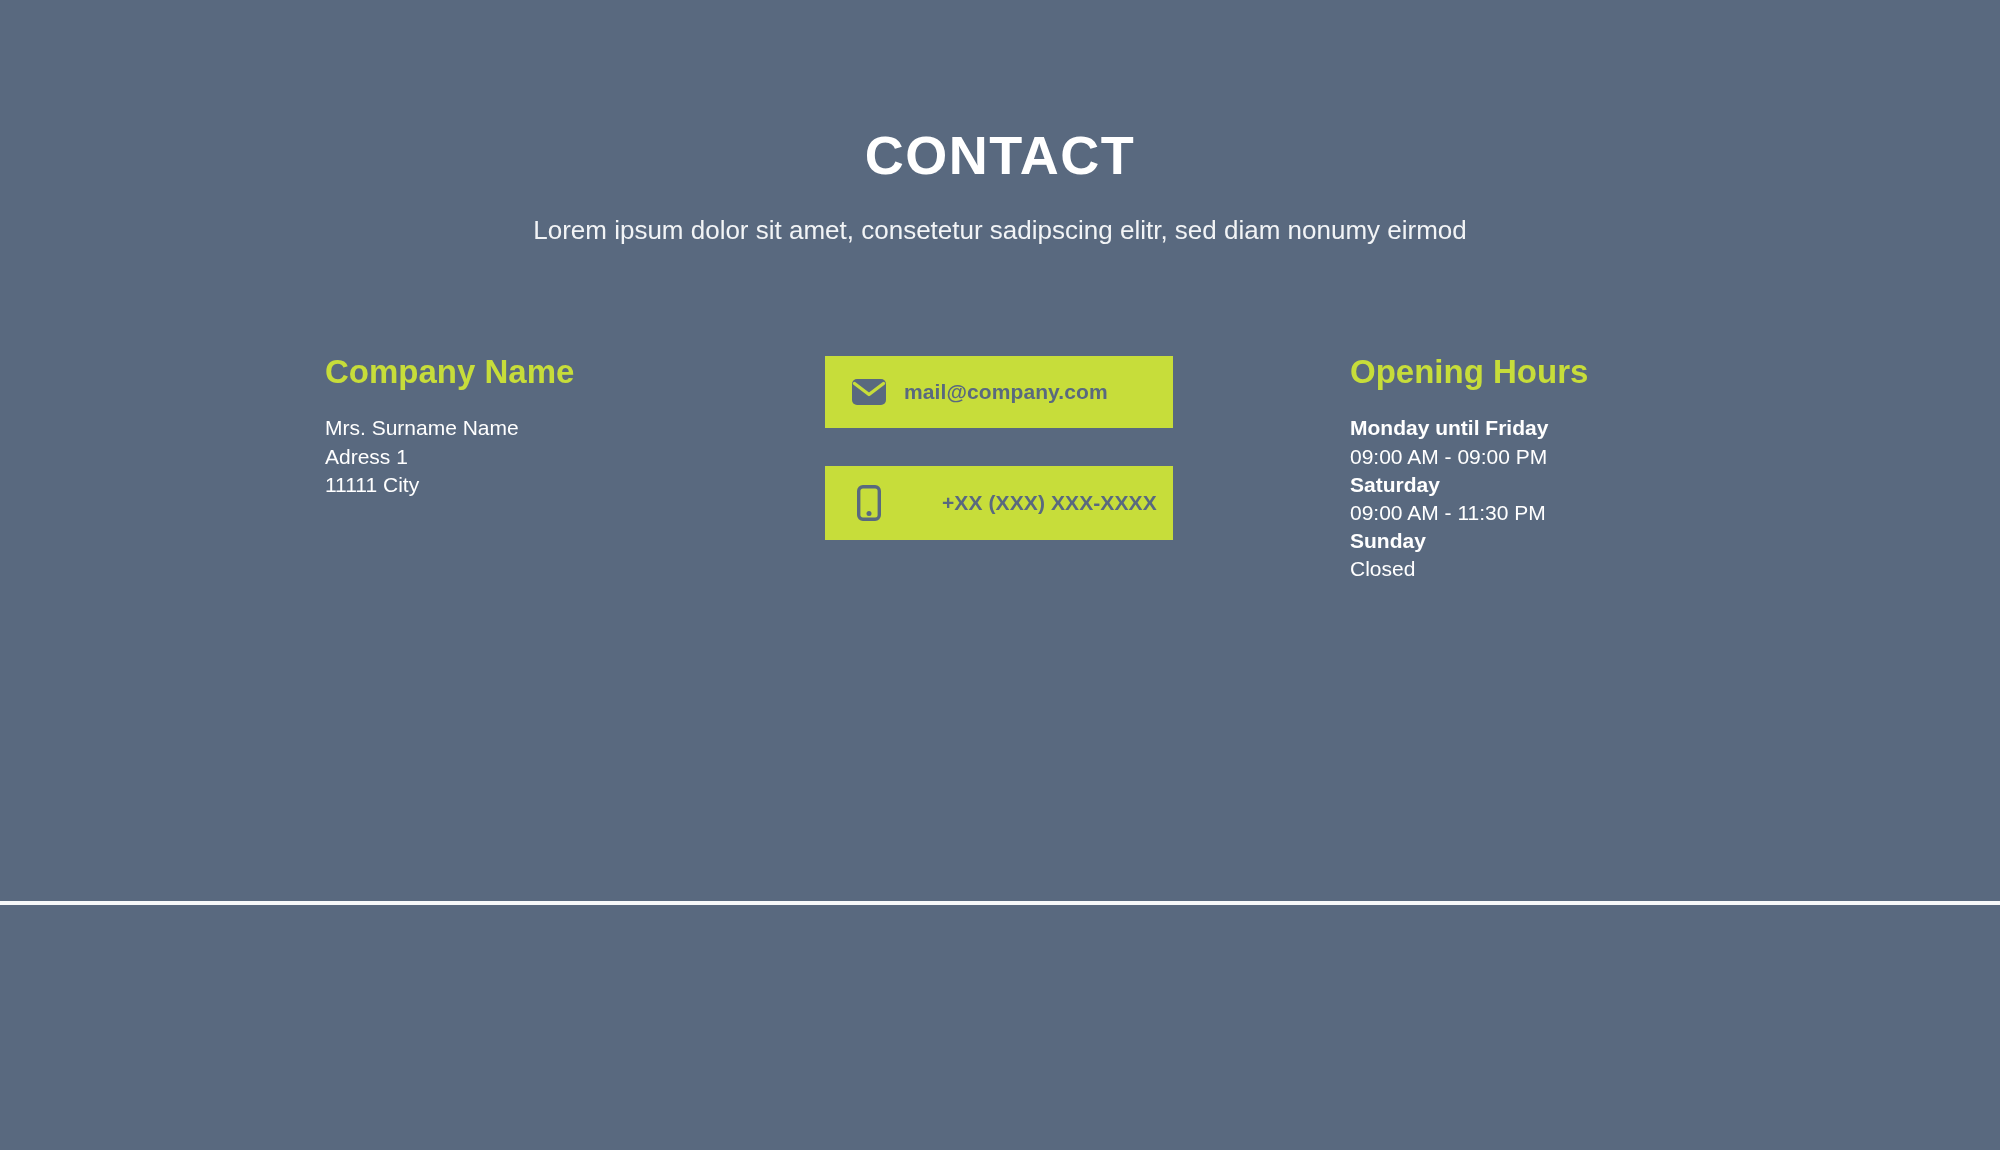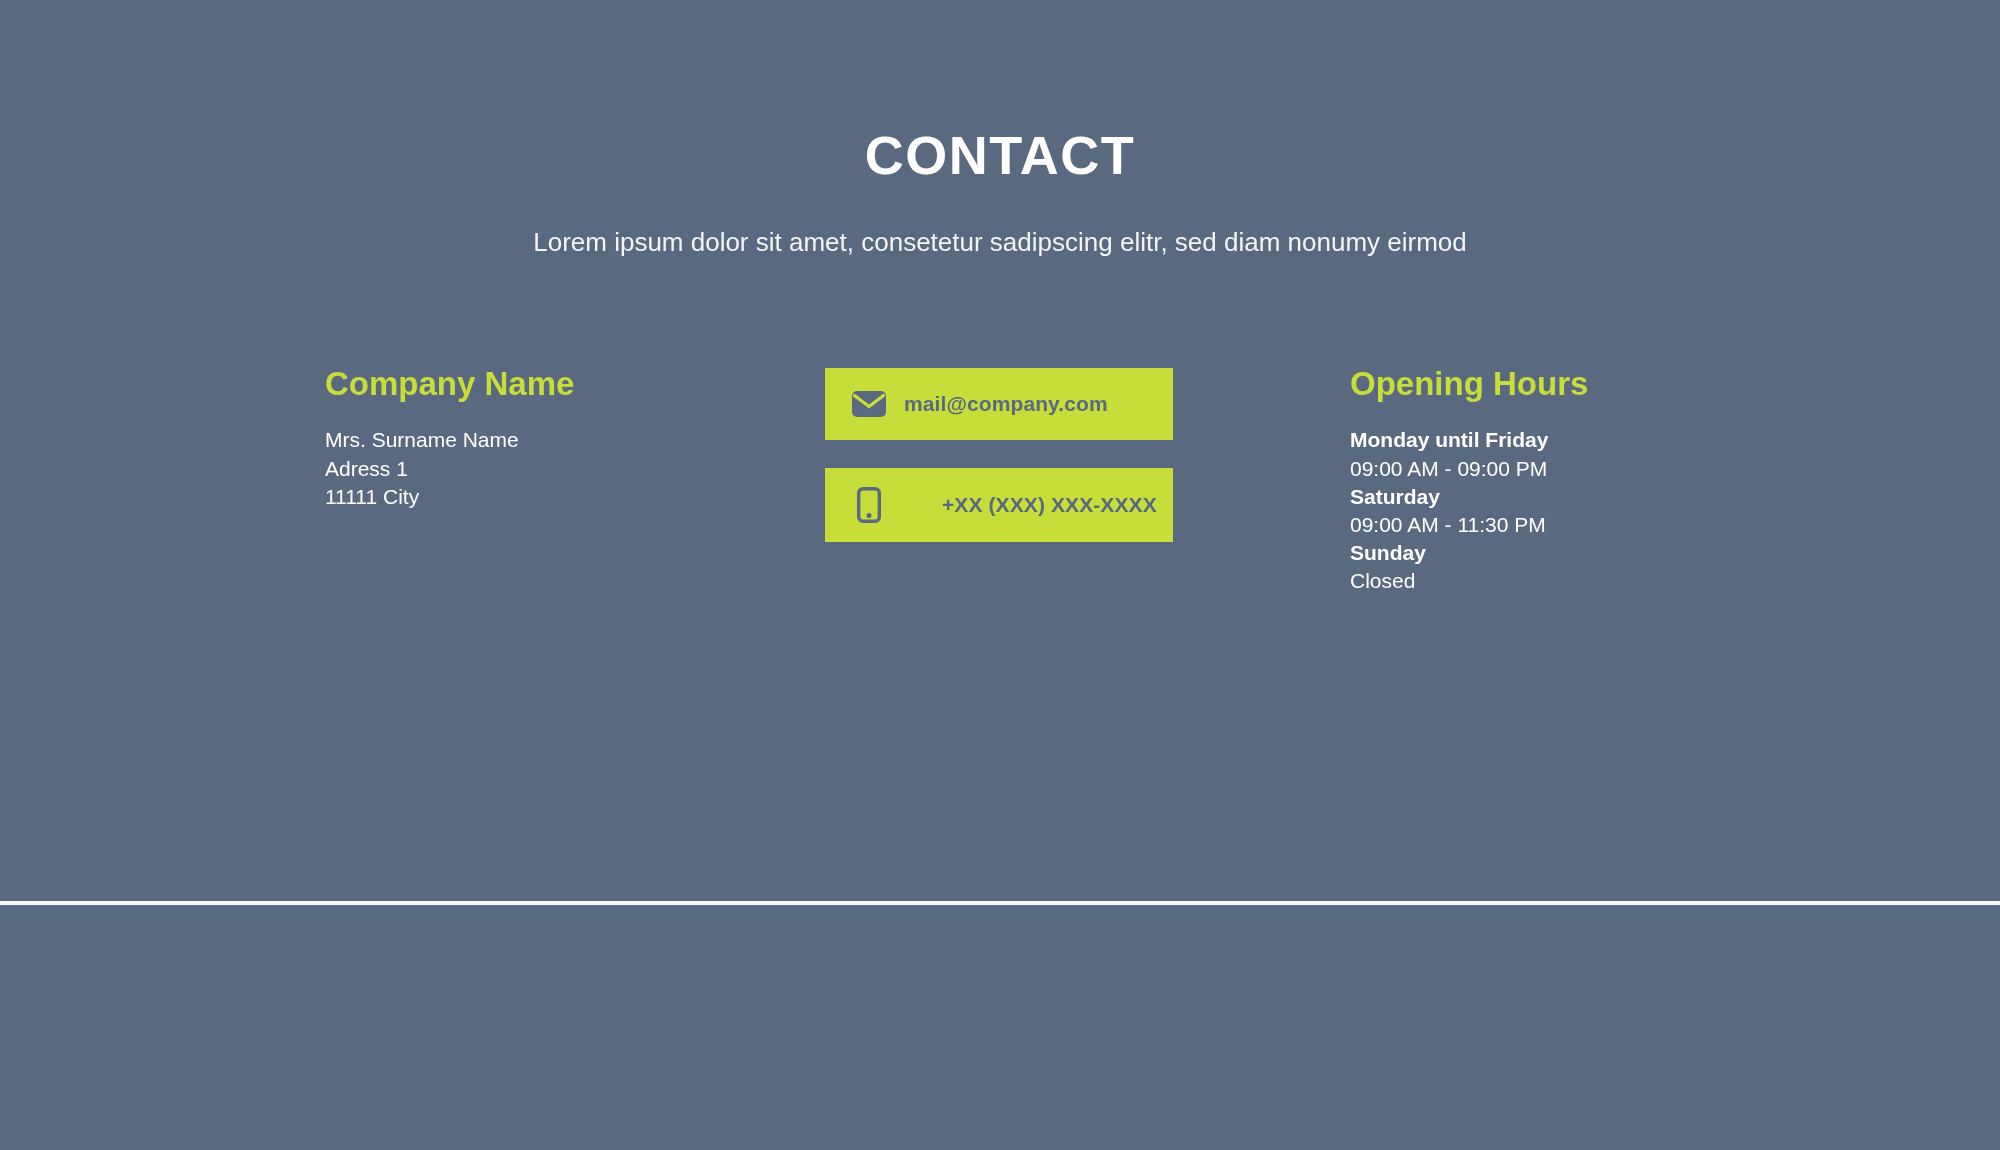--- a/index.html
+++ b/index.html
@@ -34,21 +34,21 @@
 
   .section-title {
     font-size: 54px;
     font-weight: bold;
     letter-spacing: 1.5px;
     color: #ffffff;
     line-height: 1;
   }
 
   .section-subtitle {
-    margin-top: 45px;
+    margin-top: 33px;
     font-size: 26px;
     font-weight: normal;
     color: #f2f4f6;
     line-height: 1.2;
   }
 
   
   .columns {
     margin-top: 108px;
     display: flex;
@@ -86,21 +86,21 @@
   }
 
   
   .contact-btn {
     display: flex;
     align-items: center;
     background: #c7dd3a;
     width: 348px;
     height: 72px;
     padding-left: 27px;
-    margin-bottom: 28px;
+    margin-bottom: 38px;
     cursor: pointer;
     border: none;
     text-align: left;
   }
 
   .contact-btn .btn-icon {
     width: 34px;
     height: 34px;
     flex: 0 0 34px;
     display: flex;

